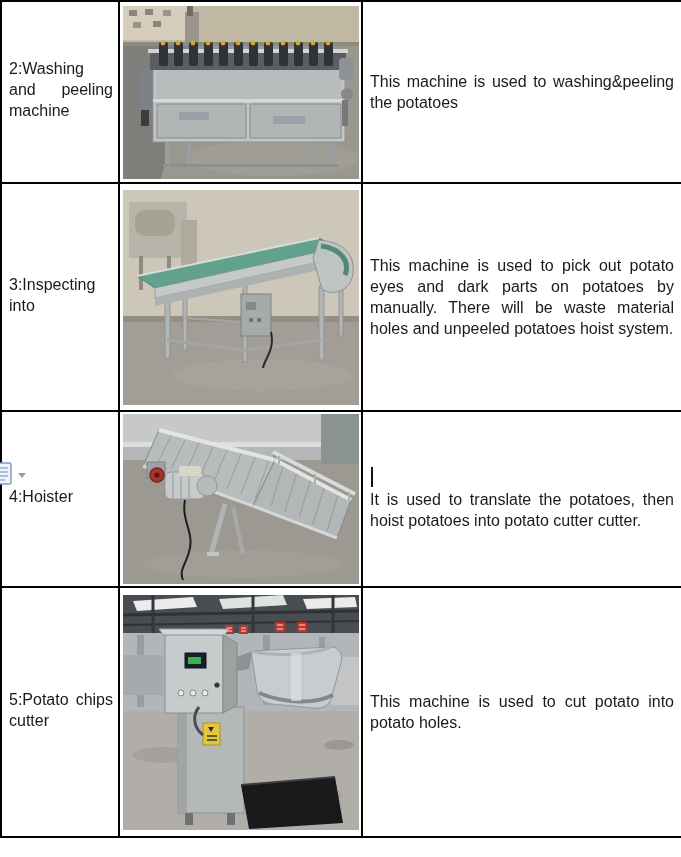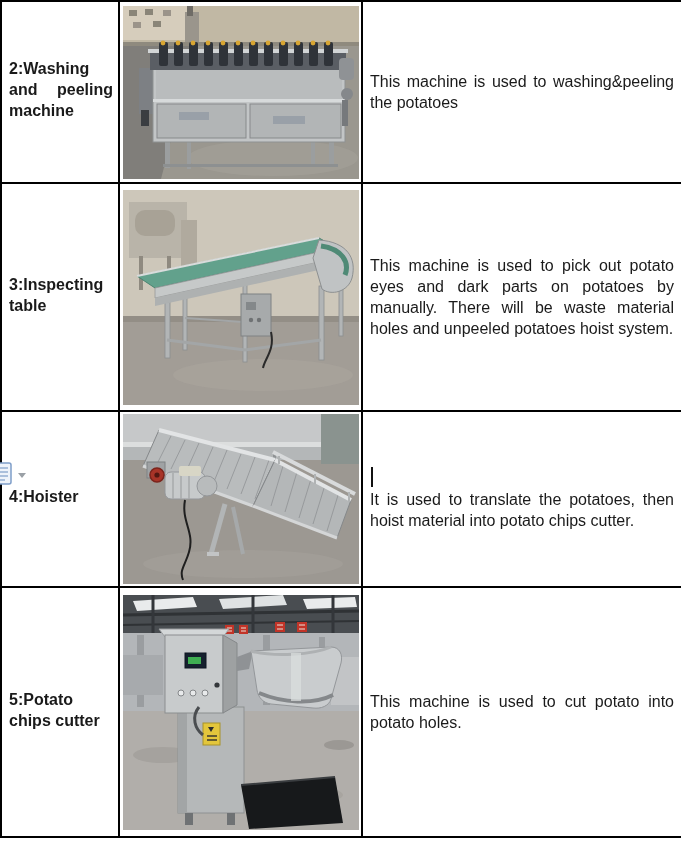--- a/index.html
+++ b/index.html
@@ -7,21 +7,21 @@
     width:681px;height:857px;background:#ffffff;position:relative;overflow:hidden;
     font-family:"Liberation Sans","DejaVu Sans",sans-serif;color:#1a1a1a;
   }
   table.machine-table{
     border-collapse:collapse;table-layout:fixed;width:681px;
     position:absolute;left:0;top:0;
   }
   td{border:2px solid #000;vertical-align:middle;overflow:hidden;}
   col.c1{width:118px;} col.c2{width:243px;} col.c3{width:320px;}
   tr.r1{height:182px;} tr.r2{height:228px;} tr.r3{height:160px;} tr.r4{height:250px;}
-  td.label-cell{padding:0 5px 5px 7px;font-weight:bold;}
+  td.label-cell{padding:0 5px 5px 7px;}
   td.desc-cell{padding:0 7px;margin-top:13px;}
   td.image-cell{padding:2px 3px;}
   .cell-text{
     font-size:16px;line-height:21px;text-align:justify;margin:0;
     letter-spacing:0px;
   }
   .photo{display:block;}
   .caret-line{height:22px;}
   .caret{display:inline-block;width:2px;height:20px;background:#111;vertical-align:top;margin-left:1px;}
   .paste-options{
@@ -112,21 +112,21 @@
         <rect x="219" y="94" width="6" height="26" fill="#76797c"></rect>
       </svg>
     </td>
     <td class="desc-cell">
       <p class="cell-text">This machine is used to washing&amp;peeling the potatoes</p>
     </td>
   </tr>
 
   <tr class="r2">
     <td class="label-cell">
-      <p class="cell-text">3:Inspecting table</p>
+      <p class="cell-text">3:Inspecting into</p>
     </td>
     <td class="image-cell">
       <svg class="photo" width="236" height="215" viewBox="0 0 236 215">
         <rect width="236" height="215" fill="#a29d96"></rect>
         <rect width="236" height="126" fill="#cdc7ba"></rect>
 
         <rect x="6" y="12" width="58" height="56" fill="#b9b4a9"></rect>
         <rect x="12" y="20" width="40" height="26" rx="10" fill="#a8a296"></rect>
         <rect x="16" y="66" width="4" height="34" fill="#8f8a80"></rect>
             <rect x="44" y="66" width="4" height="34" fill="#8f8a80"></rect>
@@ -221,21 +221,21 @@
         <line x1="58" y1="59" x2="58" y2="85" stroke="#a7aaab" stroke-width="1.5"></line>
         <line x1="66" y1="59" x2="66" y2="85" stroke="#a7aaab" stroke-width="1.5"></line>
         <circle cx="84" cy="72" r="10" fill="#b8bbbc" stroke="#94979a" stroke-width="1"></circle>
         <rect x="56" y="52" width="22" height="10" rx="2" fill="#d8d6c6"></rect>
 
         <path d="M62,86 C58,108 72,118 66,138 C62,152 56,156 60,166" fill="none" stroke="#1f1f1f" stroke-width="2"></path>
       </svg>
     </td>
     <td class="desc-cell">
       <div class="caret-line"><span class="caret"></span></div>
-      <p class="cell-text">It is used to translate the potatoes, then hoist material into potato chips cutter.</p>
+      <p class="cell-text">It is used to translate the potatoes, then hoist potatoes into potato cutter cutter.</p>
     </td>
   </tr>
 
   <tr class="r4">
     <td class="label-cell">
       <p class="cell-text">5:Potato chips cutter</p>
     </td>
     <td class="image-cell">
       <svg class="photo" width="236" height="235" viewBox="0 0 236 235">
         <rect width="236" height="235" fill="#b1aeaa"></rect>

